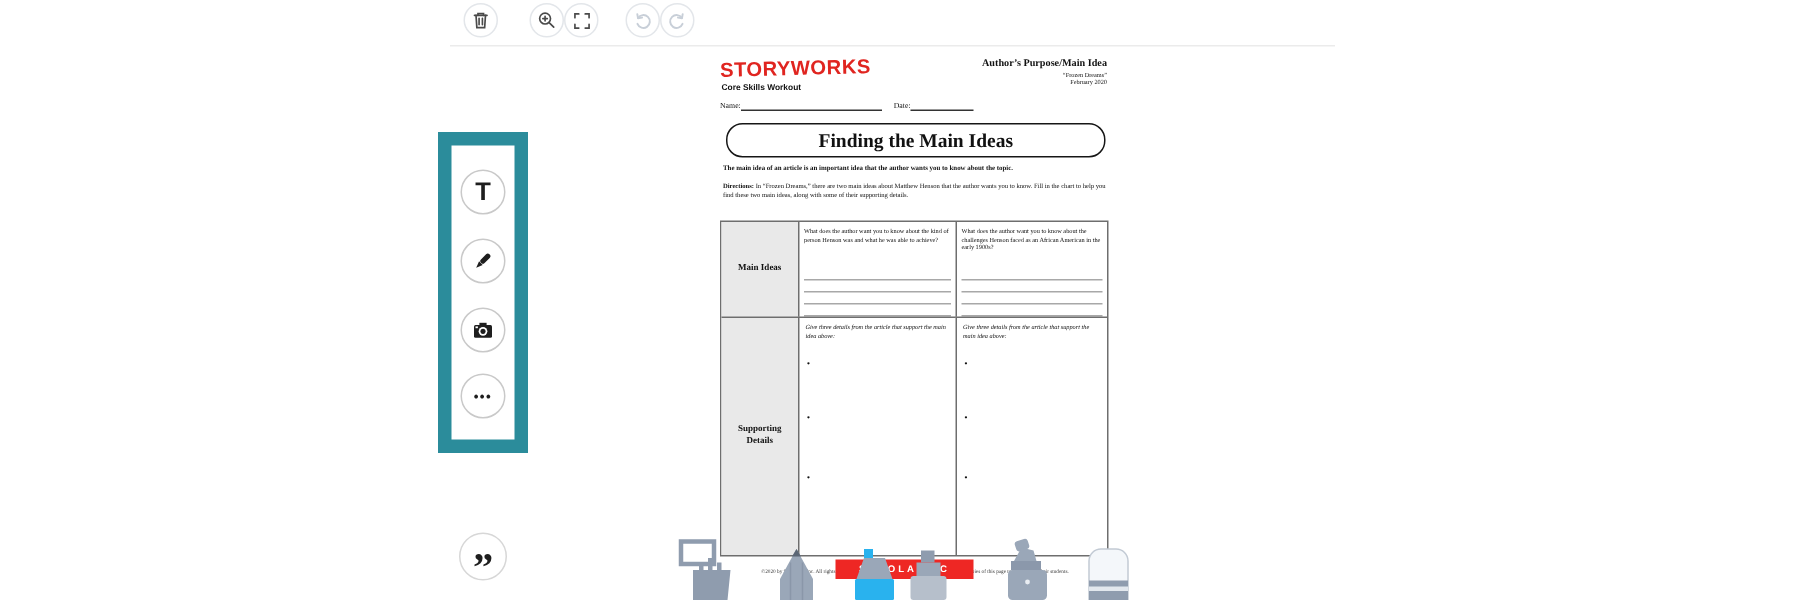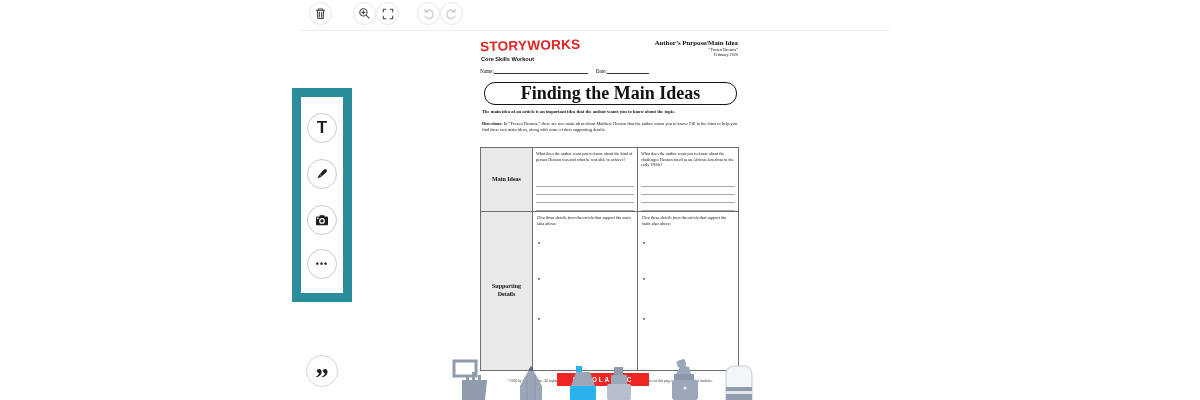--- a/index.html
+++ b/index.html
@@ -31,21 +31,21 @@
   .tagline{position:absolute;left:3px;top:21px;font-family:"Liberation Sans",sans-serif;
            font-weight:bold;font-size:5.6px;color:#111;}
   .mast{position:absolute;right:4px;top:4px;text-align:right;}
   .mast-title{font-weight:bold;font-size:6.8px;}
   .mast-sub{font-size:4.2px;margin-top:1px;}
   .mast-issue{font-size:4.2px;}
   .nameline{position:absolute;left:2px;top:33px;font-size:5.2px;display:flex;align-items:flex-end;}
   .nfill{display:inline-block;border-bottom:.8px solid #333;height:5px;}
   .titlebox{position:absolute;left:6px;top:47px;width:251px;height:21px;border:1.4px solid #161616;
             border-radius:11px;display:flex;align-items:center;justify-content:center;}
-  .titlebox span{font-weight:bold;font-size:18px;}
+  .titlebox span{font-weight:bold;font-size:13px;}
   .intro{position:absolute;left:4px;top:74px;width:256px;font-weight:bold;font-size:4.6px;line-height:1.3;}
   .dirs{position:absolute;left:4px;top:86px;width:256px;font-size:4.4px;line-height:1.45;}
   .dirs b{font-weight:bold;}
 
   
   .ws-table{position:absolute;left:2px;top:112px;width:259px;height:224px;border:1px solid #6e6e6e;
             display:grid;grid-template-columns:51px 105px 1fr;grid-template-rows:63px 1fr;box-sizing:border-box;}
   .cell{box-sizing:border-box;position:relative;}
   .c-mid,.c-right{border-left:1px solid #6e6e6e;}
   .r2{border-top:1px solid #6e6e6e;}

